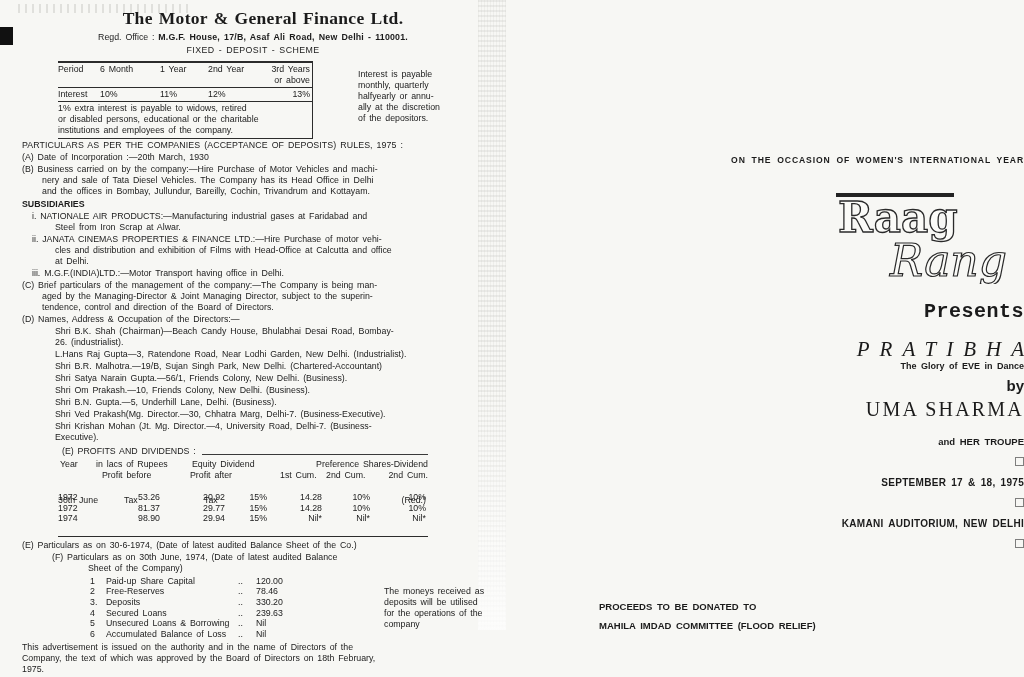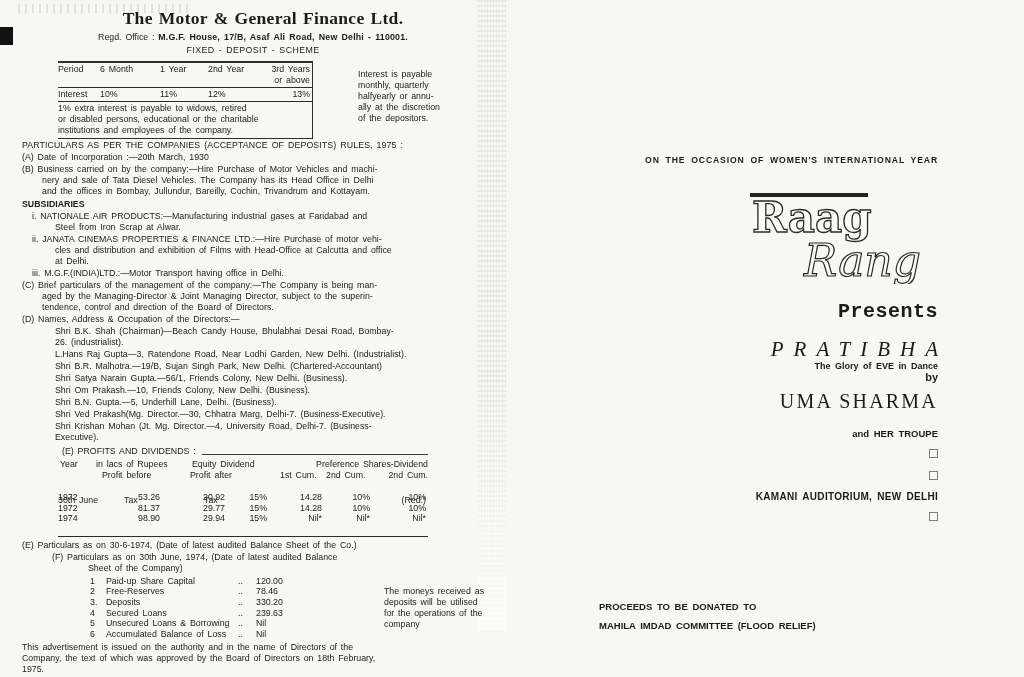--- a/index.html
+++ b/index.html
@@ -50,29 +50,29 @@
   .prow span:first-child{text-align:left;}
   .balance{position:relative;margin-left:68px;margin-top:2px;}
   .brow{display:grid;grid-template-columns:16px 132px 18px 48px;line-height:10.6px;}
   .brow .bval{text-align:left;}
   .moneys{position:absolute;left:294px;top:10px;width:140px;white-space:pre-line;}
   .footer-para{white-space:pre-line;margin-top:3px;}
   .app-line{margin-top:4px;word-spacing:4px;}
   
   .page-right{position:absolute;left:512px;top:0;width:512px;height:677px;text-align:right;
     font-size:9px;line-height:11px;}
-  .page-right > div{padding-right:86px;}
+  .page-right > div{}
   .occasion{margin-top:155px;font-weight:bold;font-size:8.6px;letter-spacing:.9px;word-spacing:2.5px;}
   .logo-wrap{margin-top:16px;}
   .logo-wrap svg{display:inline-block;}
   .presents{margin-top:12px;font-family:Liberation Mono, monospace;font-weight:bold;font-size:20px;line-height:25px;letter-spacing:.5px;}
   .show-title{margin-top:13px;font-family:"Liberation Serif",serif;font-style:italic;font-size:21px;line-height:24px;
     letter-spacing:10px;margin-right:-10px;}
   .glory{font-weight:bold;font-size:9px;word-spacing:2px;}
-  .by{margin-top:0;font-weight:bold;font-size:11px;}
+  .by{margin-top:8px;font-weight:bold;font-size:15px;}
   .artist{margin-top:7px;font-family:"Liberation Serif",serif;font-size:20px;line-height:22px;letter-spacing:2.2px;}
   .troupe{margin-top:16px;font-weight:bold;font-size:9.5px;word-spacing:2px;}
   .orn{margin-top:10px;}
   .orn i{display:inline-block;width:7px;height:7px;border:1.2px solid #555;opacity:.75;}
   .dateline,.venue{margin-top:8px;font-weight:bold;font-size:10px;word-spacing:2px;letter-spacing:.3px;}
   .proceeds{position:absolute;left:87px;top:597px;text-align:left;font-weight:bold;font-size:9.5px;
     line-height:19px;white-space:pre-line;word-spacing:2px;padding:0 !important;}
 </style>
 </head>
 <body>
@@ -260,19 +260,20 @@
       </svg>
     </div>
 
     <div class="presents">Presents</div>
     <div class="show-title">PRATIBHA</div>
     <div class="glory">The Glory of EVE in Dance</div>
     <div class="by">by</div>
     <div class="artist">UMA SHARMA</div>
     <div class="troupe">and HER TROUPE</div>
     <div class="orn"><i></i></div>
+    <div class="dateline">SEPTEMBER 17 &amp; 18, 1975</div>
     <div class="orn"><i></i></div>
     <div class="venue">KAMANI AUDITORIUM, NEW DELHI</div>
     <div class="orn"><i></i></div>
     <div class="proceeds">PROCEEDS TO BE DONATED TO
 MAHILA IMDAD COMMITTEE (FLOOD RELIEF)</div>
   </div>
 </div>
 
 </body></html>

